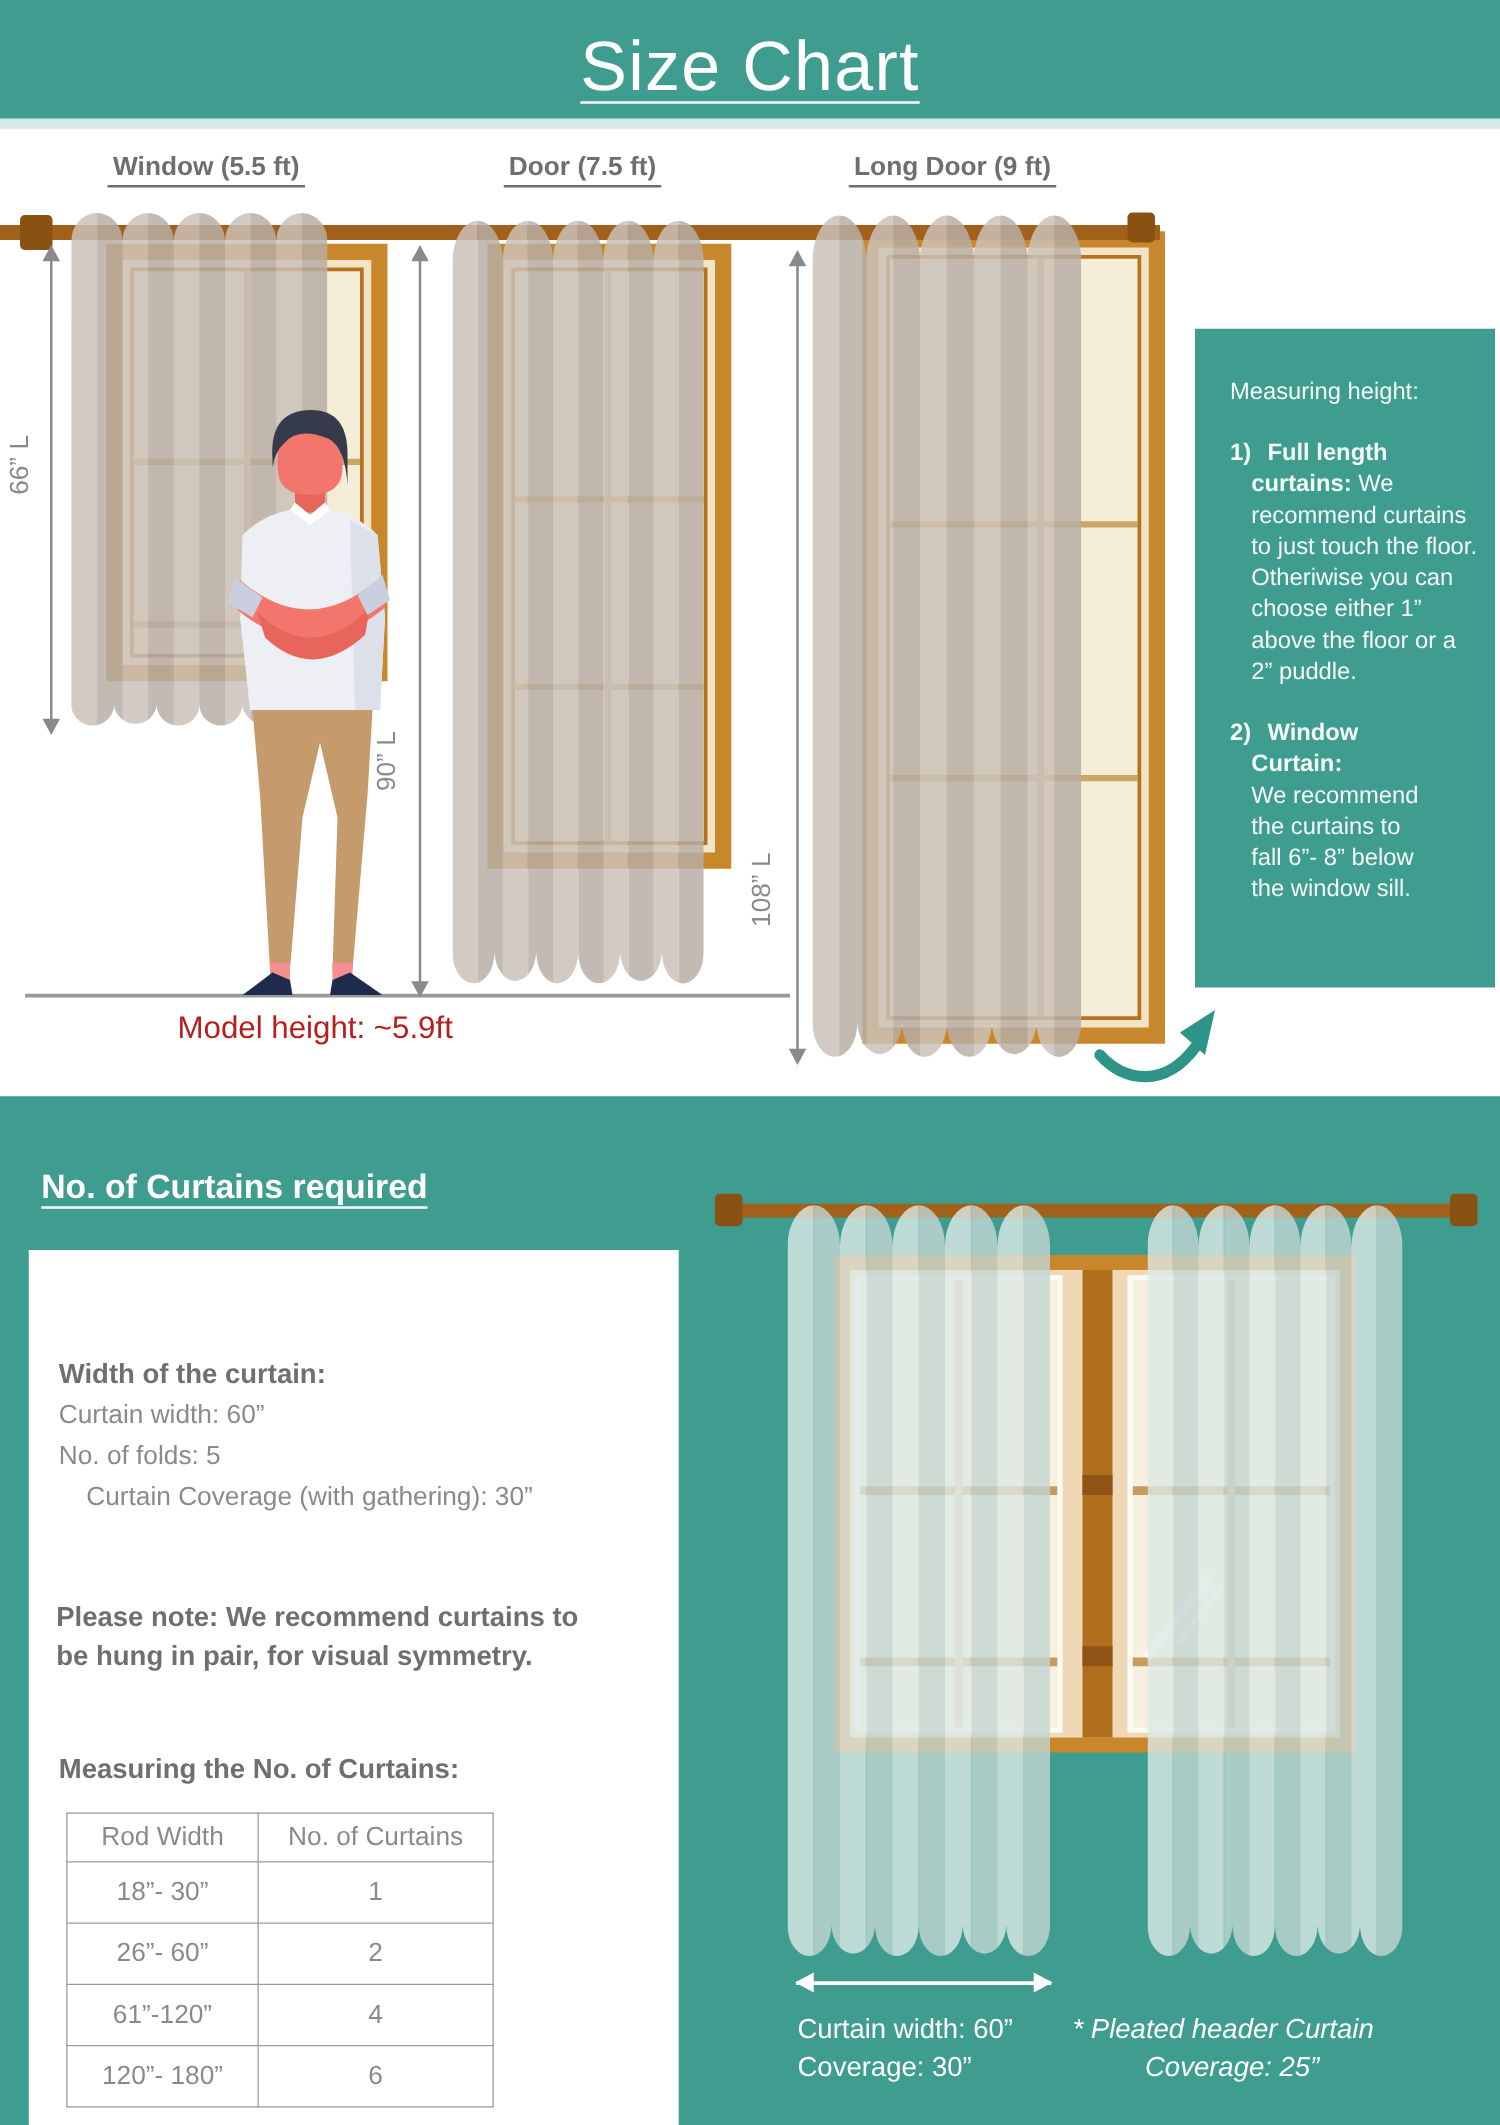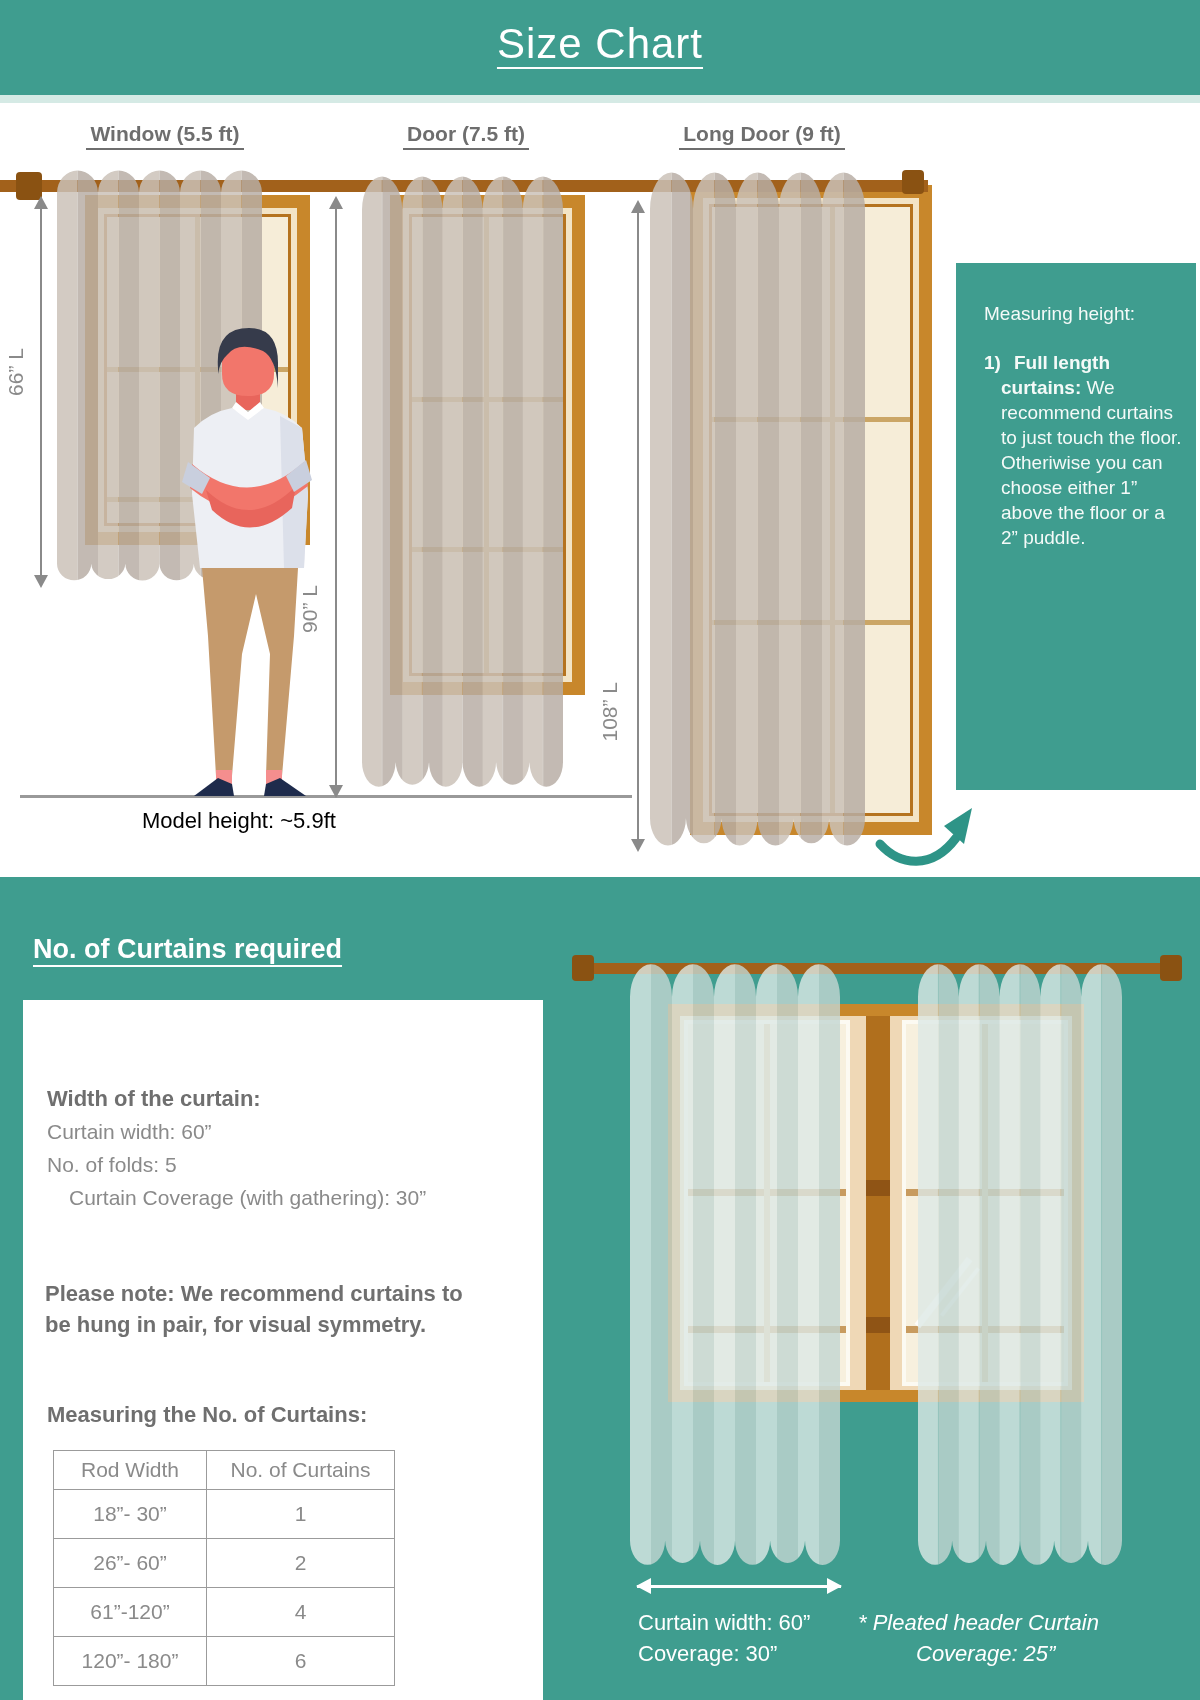--- a/index.html
+++ b/index.html
@@ -3,21 +3,21 @@
 <meta charset="utf-8">
 <style>
   html,body{margin:0;padding:0;background:#e8e8e8;}
   #root{position:relative;width:1200px;height:1700px;background:#ffffff;overflow:hidden;
         font-family:"Liberation Sans",sans-serif;-webkit-font-smoothing:antialiased;}
   .abs{position:absolute;}
   
   .header-bar{position:absolute;left:0;top:0;width:1200px;height:95px;background:#3F9D8F;}
   .header-underbar{position:absolute;left:0;top:95px;width:1200px;height:8px;background:#D5EAE5;}
   .page-title{position:absolute;left:0;right:0;top:20px;text-align:center;color:#ffffff;
-        font-size:42px;letter-spacing:1px;text-decoration:underline;
+        font-size:56px;letter-spacing:1px;text-decoration:underline;
         text-decoration-thickness:2px;text-underline-offset:9px;}
   
   .sec-label{position:absolute;top:122px;height:30px;text-align:center;color:#6E6E6E;
         font-size:21px;font-weight:bold;}
   .sec-label span{border-bottom:2px solid #6E6E6E;padding:0 4px 3px 4px;}
   
   .rod{position:absolute;background:#A2611B;}
   .finial{position:absolute;background:#8A5212;border-radius:4px;}
   
   .frame{position:absolute;background:#C8872B;padding:13px;box-sizing:border-box;}
@@ -26,21 +26,21 @@
         background-color:#F6EDD8;background-repeat:no-repeat;}
   
   .varrow{position:absolute;width:2px;background:#8A8A8A;}
   .varrow::before,.varrow::after{content:"";position:absolute;left:-6px;
         border-left:7px solid transparent;border-right:7px solid transparent;}
   .varrow::before{top:-2px;border-bottom:13px solid #8A8A8A;}
   .varrow::after{bottom:-2px;border-top:13px solid #8A8A8A;}
   .vlabel{position:absolute;writing-mode:vertical-rl;transform:rotate(180deg);
         color:#8A8A8A;font-size:21px;white-space:nowrap;}
   .floor-line{position:absolute;left:20px;top:795px;width:612px;height:3px;background:#999999;}
-  .model-caption{position:absolute;left:142px;top:808px;color:#000000;font-size:22px;}
+  .model-caption{position:absolute;left:142px;top:808px;color:#b91c1c;font-size:25px;}
   
   .measure-panel{position:absolute;left:956px;top:263px;width:240px;height:527px;background:#3F9D8F;
         box-sizing:border-box;padding:38px 14px 0 28px;color:#F4FAF8;font-size:19px;line-height:25px;}
   .mp-title{margin-bottom:24px;}
   .mp-item{padding-left:17px;margin-bottom:24px;}
   .mp-num{display:inline-block;width:30px;margin-left:-17px;font-weight:bold;}
   .mp-item b{font-weight:bold;}
   
   .bottom-bg{position:absolute;left:0;top:877px;width:1200px;height:823px;background:#3F9D8F;}
   .bottom-heading{position:absolute;left:33px;top:934px;color:#ffffff;font-size:27px;font-weight:bold;
@@ -161,20 +161,24 @@
   <svg class="abs" style="left:870px;top:792px;" width="120" height="80" viewBox="0 0 120 80">
     <path d="M10 52 C30 74 62 78 86 46" stroke="#2E9487" stroke-width="9" fill="none" stroke-linecap="round"></path>
     <polygon points="74,34 102,16 94,52" fill="#2E9487"></polygon>
   </svg>
 
   <div class="measure-panel">
     <div class="mp-title">Measuring height:</div>
     <div class="mp-item">
       <span class="mp-num">1)</span><b>Full length curtains:</b> <span>We recommend curtains to just touch the floor. Otheriwise you can choose either 1” above the floor or a 2” puddle.</span>
     </div>
+    <div class="mp-item" style="margin-right:34px;">
+      <span class="mp-num">2)</span><b>Window Curtain:</b><br>
+      <span>We recommend the curtains to fall 6”- 8” below the window sill.</span>
+    </div>
   </div>
 
   <div class="bottom-bg"></div>
   <div class="bottom-heading">No. of Curtains required</div>
 
   <div class="info-card">
     <div class="card-title" style="top:86px;">Width of the curtain:</div>
     <div class="card-line" style="top:120px;">Curtain width: 60”</div>
     <div class="card-line" style="top:153px;">No. of folds: 5</div>
     <div class="card-line" style="top:186px;margin-left:22px;">Curtain Coverage (with gathering): 30”</div>

